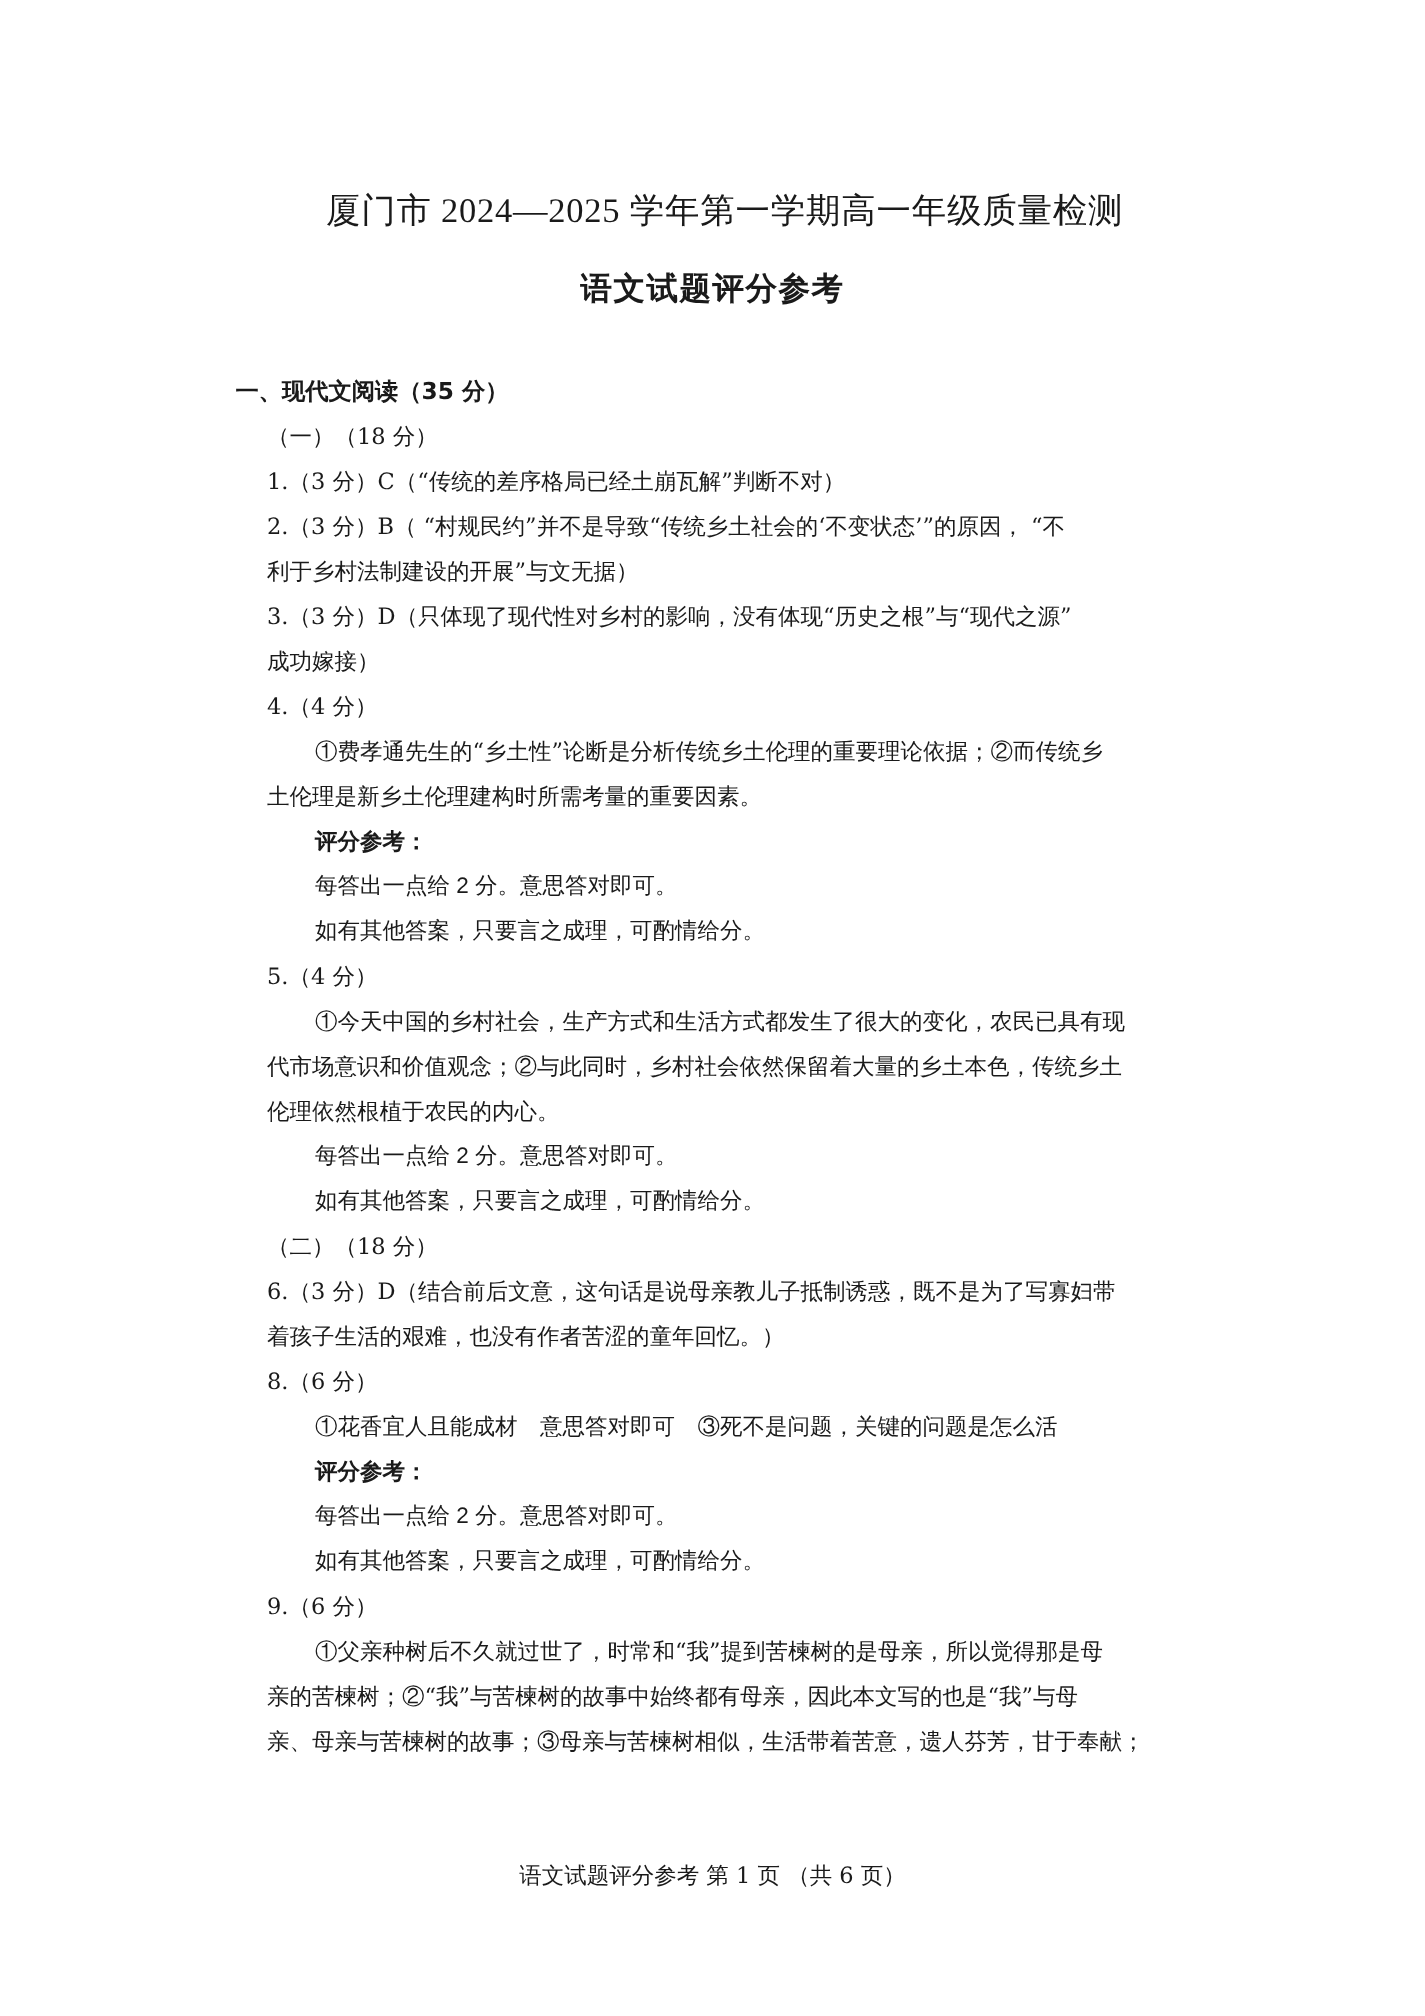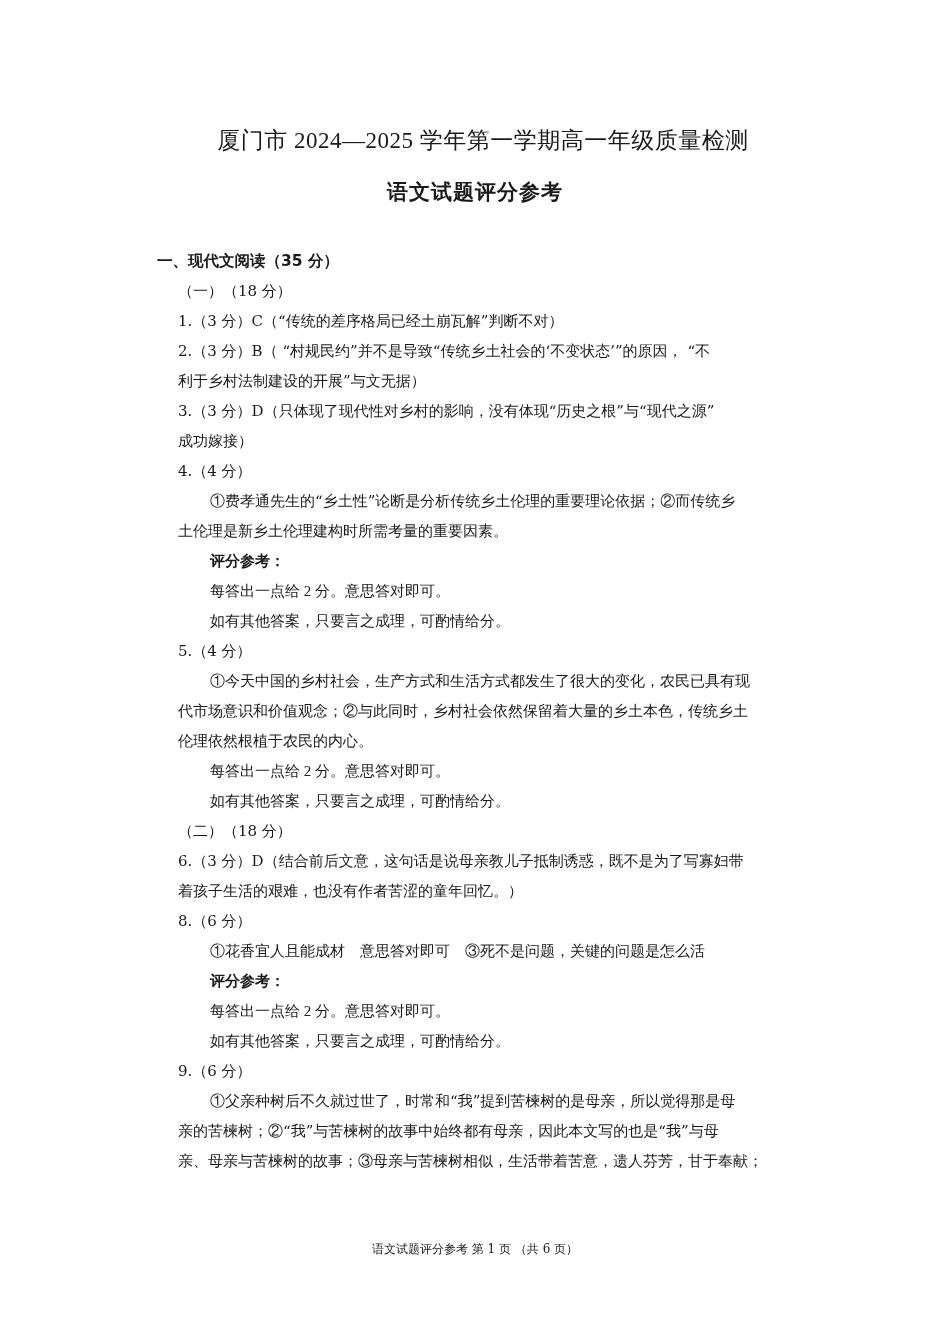--- a/index.html
+++ b/index.html
@@ -10,22 +10,22 @@
            font-size: 23px; letter-spacing: 0.5px; font-family: "Liberation Serif", "DejaVu Serif", serif; }
   .subtitle { position: absolute; left: 0; width: 950px; top: 178px; text-align: center;
               font-size: 21px; font-weight: bold; letter-spacing: 1px;
               font-family: Liberation Mono, monospace; }
   .content { position: absolute; left: 145px; top: 246px; width: 665px; }
   .line { font-size: 15px; line-height: 30px; height: 30px; white-space: nowrap; overflow: visible; }
   .heading { font-weight: bold; font-family: "DejaVu Sans", "Liberation Sans", sans-serif; font-size: 15.5px; margin-left: 12px; }
   .l1 { padding-left: 33px; }
   .l2 { padding-left: 65px; }
   .bold-sans { font-weight: bold; font-family: "DejaVu Sans", "Liberation Sans", sans-serif; }
-  .sans { font-family: Liberation Serif, serif; }
-  .footer { position: absolute; left: 0; width: 950px; top: 1241px; text-align: center; font-size: 12px; }
+  .sans { font-family: Liberation Sans, sans-serif; }
+  .footer { position: absolute; left: 0; width: 950px; top: 1241px; text-align: center; font-size: 15px; }
 </style>
 </head>
 <body>
 
 <div class="page">
   <div class="title">厦门市 2024—2025 学年第一学期高一年级质量检测</div>
   <div class="subtitle">语文试题评分参考</div>
 
   <div class="content">
     <div class="line heading">一、现代文阅读（35 分）</div>

